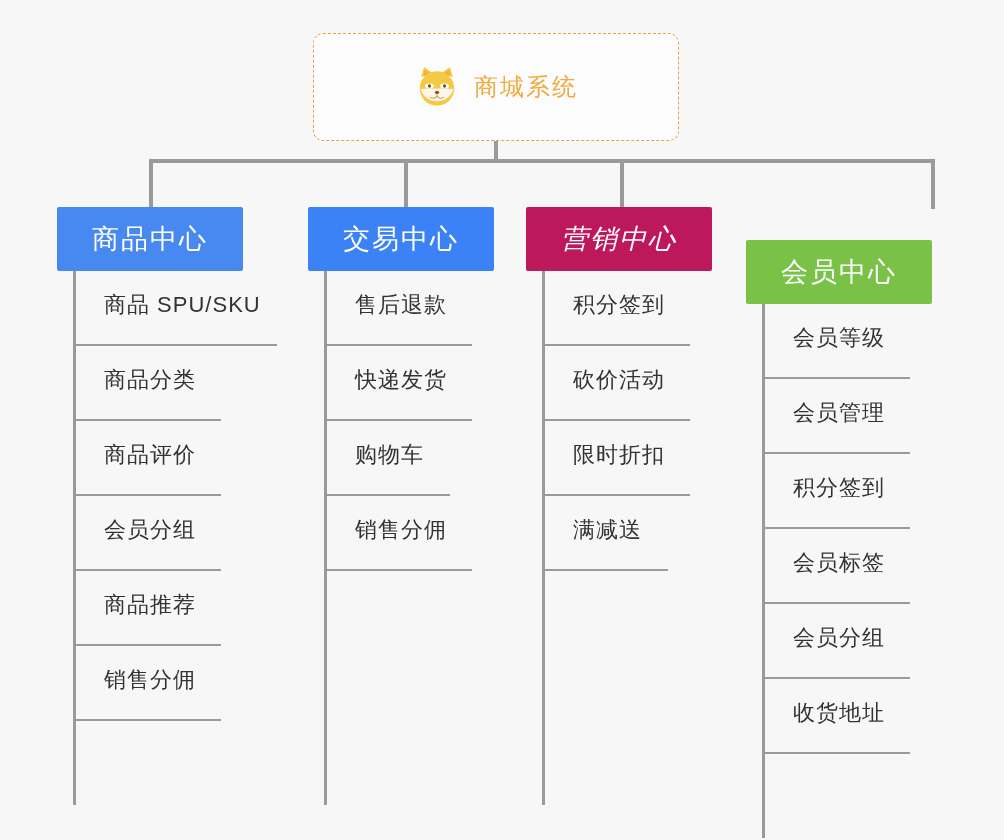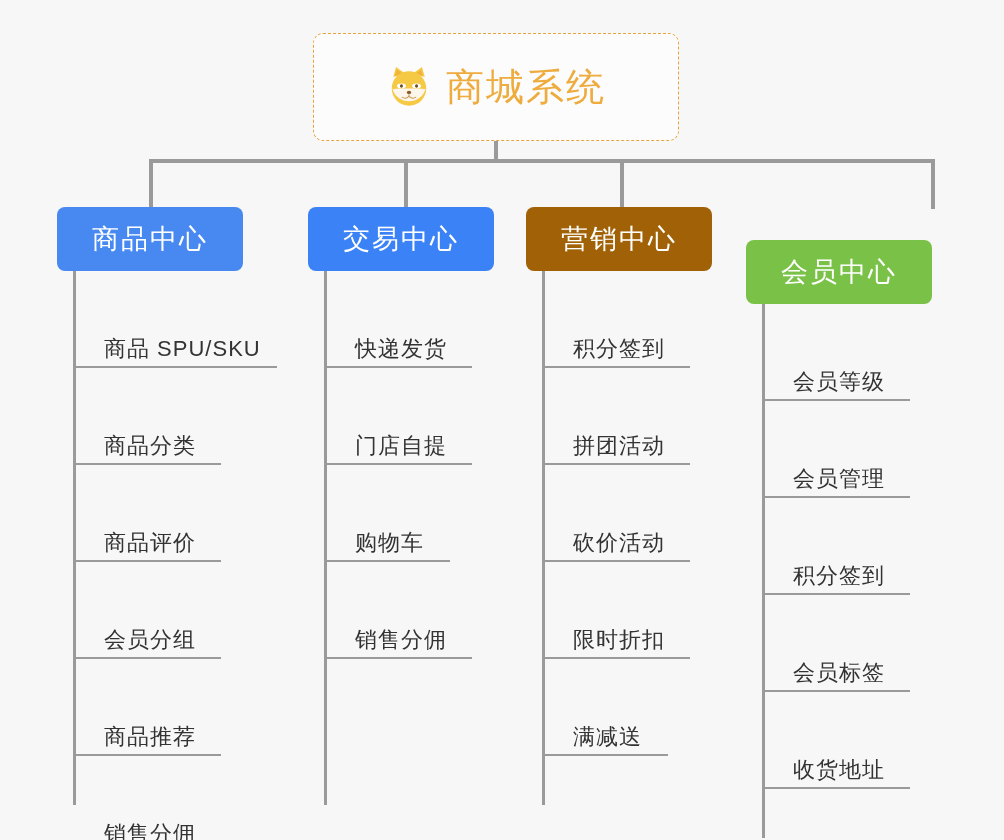--- a/index.html
+++ b/index.html
@@ -33,21 +33,21 @@
     box-sizing: border-box;
     background: #fcfcfc;
     border: 1px dashed #e8a33d;
     border-radius: 10px;
     display: flex;
     align-items: center;
     justify-content: center;
     gap: 14px;
   }
   .root-title {
-    font-size: 38px;
+    font-size: 24px;
     color: #eeac3f;
     letter-spacing: 2px;
     line-height: 1;
     white-space: nowrap;
   }
   .root-icon {
     width: 46px;
     height: 46px;
     flex: 0 0 46px;
     display: block;
@@ -76,21 +76,21 @@
     height: 50px;
   }
 
   
   .column {
     position: absolute;
     top: 207px;
   }
   .cat-header {
     height: 64px;
-    border-radius: 8px;
+    border-radius: 2px;
     display: flex;
     align-items: center;
     justify-content: center;
     color: #ffffff;
     font-size: 27px;
     letter-spacing: 2px;
     box-sizing: border-box;
     white-space: nowrap;
   }
 
@@ -102,24 +102,24 @@
   
   .spine {
     position: absolute;
     left: 16px;
     top: 0;
     width: 3px;
     background: #9a9a9a;
   }
   .leaf {
     position: relative;
-    height: 97px;
+    height: 75px;
     box-sizing: border-box;
     display: flex;
-    align-items: flex-end;
+    align-items: center;
     padding-left: 47px;
   }
   .leaf-text {
     font-size: 22px;
     color: #333333;
     line-height: 1.2;
     padding-bottom: 6px;
     white-space: nowrap;
     letter-spacing: 1px;
   }
@@ -206,50 +206,46 @@
     </div>
   </div>
 
   <div class="column" style="left:308px; width:186px;">
     <div class="cat-header" style="background:#3b82f6;">
       <span>交易中心</span>
     </div>
     <div class="leaf-list">
       <div class="spine" style="height:534px;"></div>
       <div class="leaf">
+        <span class="leaf-text">售后退款</span>
+        <span class="leaf-underline" style="width:148px;"></span>
+      </div>
+      <div class="leaf">
         <span class="leaf-text">快递发货</span>
-        <span class="leaf-underline" style="width:148px;"></span>
-      </div>
-      <div class="leaf">
-        <span class="leaf-text">门店自提</span>
         <span class="leaf-underline" style="width:148px;"></span>
       </div>
       <div class="leaf">
         <span class="leaf-text">购物车</span>
         <span class="leaf-underline" style="width:126px;"></span>
       </div>
       <div class="leaf">
         <span class="leaf-text">销售分佣</span>
         <span class="leaf-underline" style="width:148px;"></span>
       </div>
     </div>
   </div>
 
   <div class="column" style="left:526px; width:186px;">
-    <div class="cat-header" style="background:#a16207;">
+    <div class="cat-header" style="background:#be185d;font-style:italic;">
       <span>营销中心</span>
     </div>
     <div class="leaf-list">
       <div class="spine" style="height:534px;"></div>
       <div class="leaf">
         <span class="leaf-text">积分签到</span>
-        <span class="leaf-underline" style="width:148px;"></span>
-      </div>
-      <div class="leaf">
-        <span class="leaf-text">拼团活动</span>
         <span class="leaf-underline" style="width:148px;"></span>
       </div>
       <div class="leaf">
         <span class="leaf-text">砍价活动</span>
         <span class="leaf-underline" style="width:148px;"></span>
       </div>
       <div class="leaf">
         <span class="leaf-text">限时折扣</span>
         <span class="leaf-underline" style="width:148px;"></span>
       </div>
@@ -276,23 +272,23 @@
       </div>
       <div class="leaf">
         <span class="leaf-text">积分签到</span>
         <span class="leaf-underline" style="width:148px;"></span>
       </div>
       <div class="leaf">
         <span class="leaf-text">会员标签</span>
         <span class="leaf-underline" style="width:148px;"></span>
       </div>
       <div class="leaf">
+        <span class="leaf-text">会员分组</span>
+        <span class="leaf-underline" style="width:148px;"></span>
+      </div>
+      <div class="leaf">
         <span class="leaf-text">收货地址</span>
         <span class="leaf-underline" style="width:148px;"></span>
       </div>
-      <div class="leaf">
-        <span class="leaf-text">会员分组</span>
-        <span class="leaf-underline" style="width:148px;"></span>
-      </div>
     </div>
   </div>
 
 </div>
 
 </body></html>

